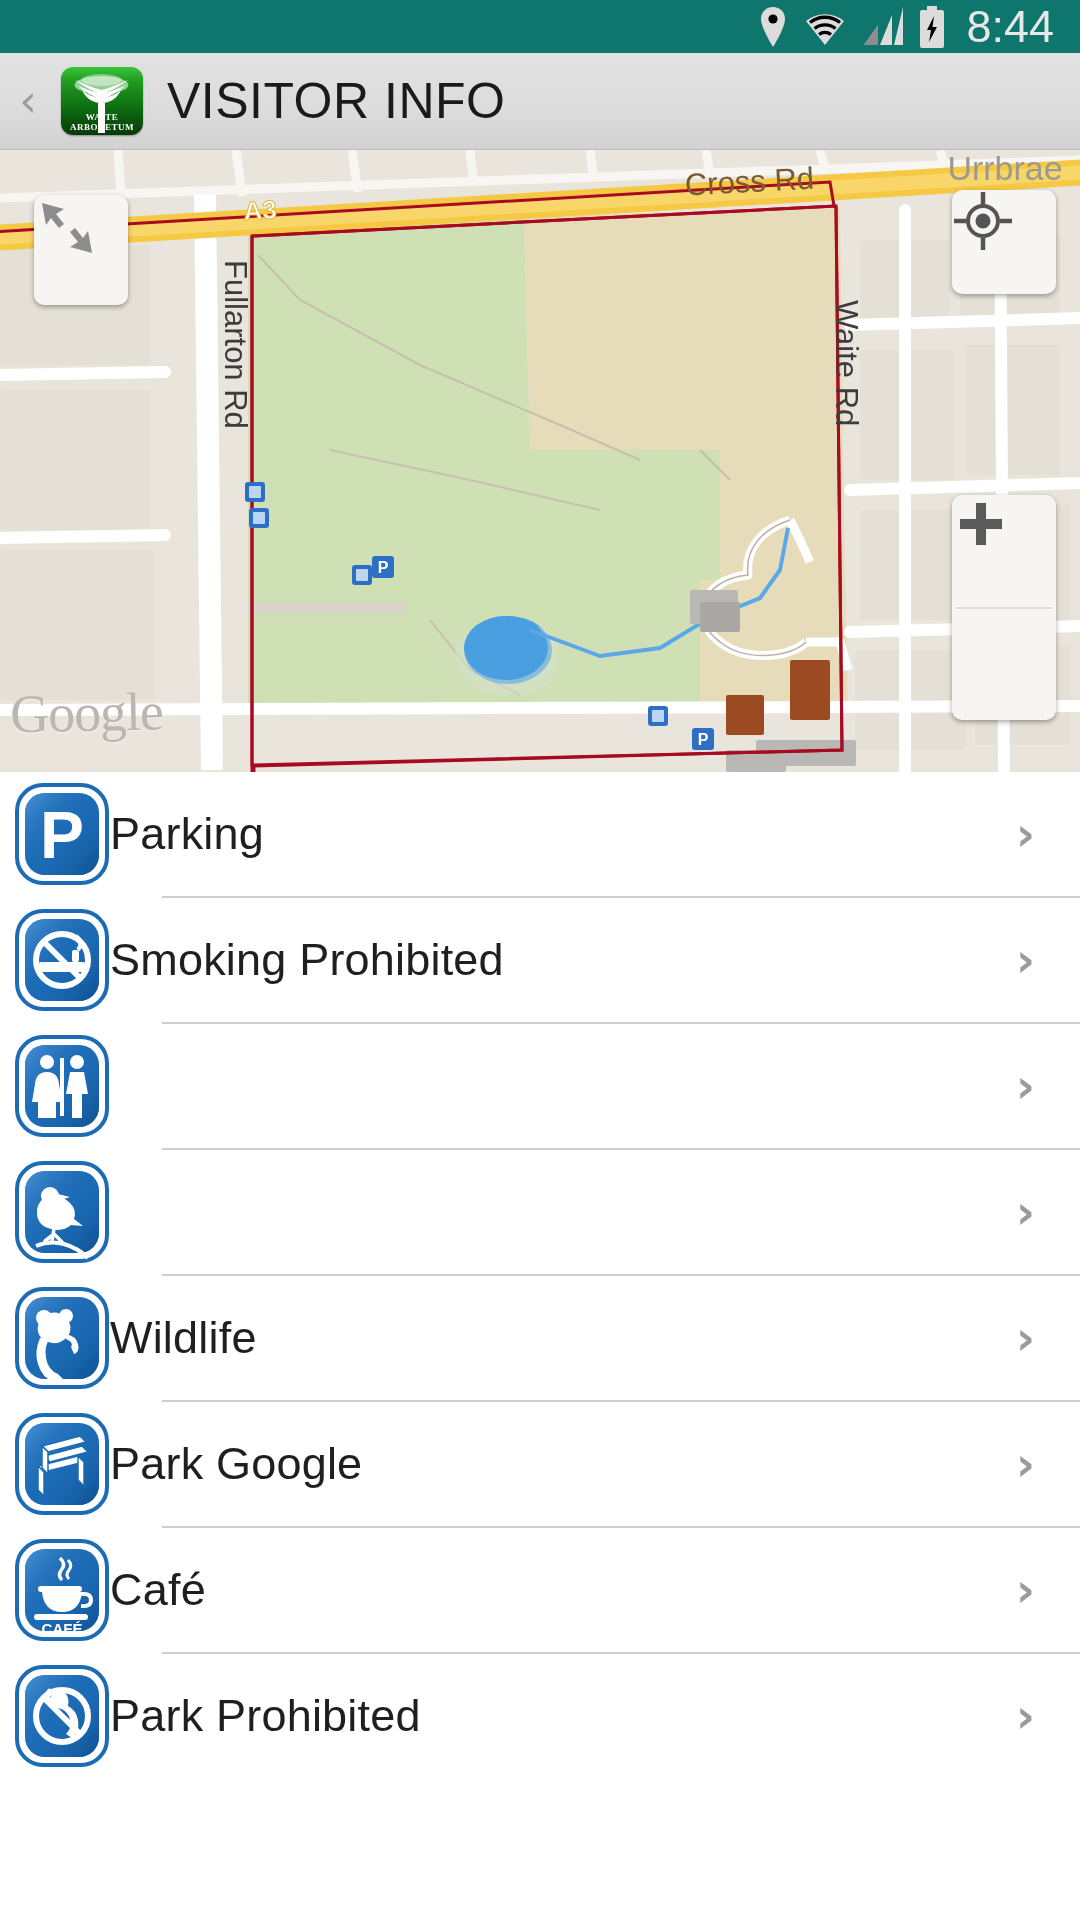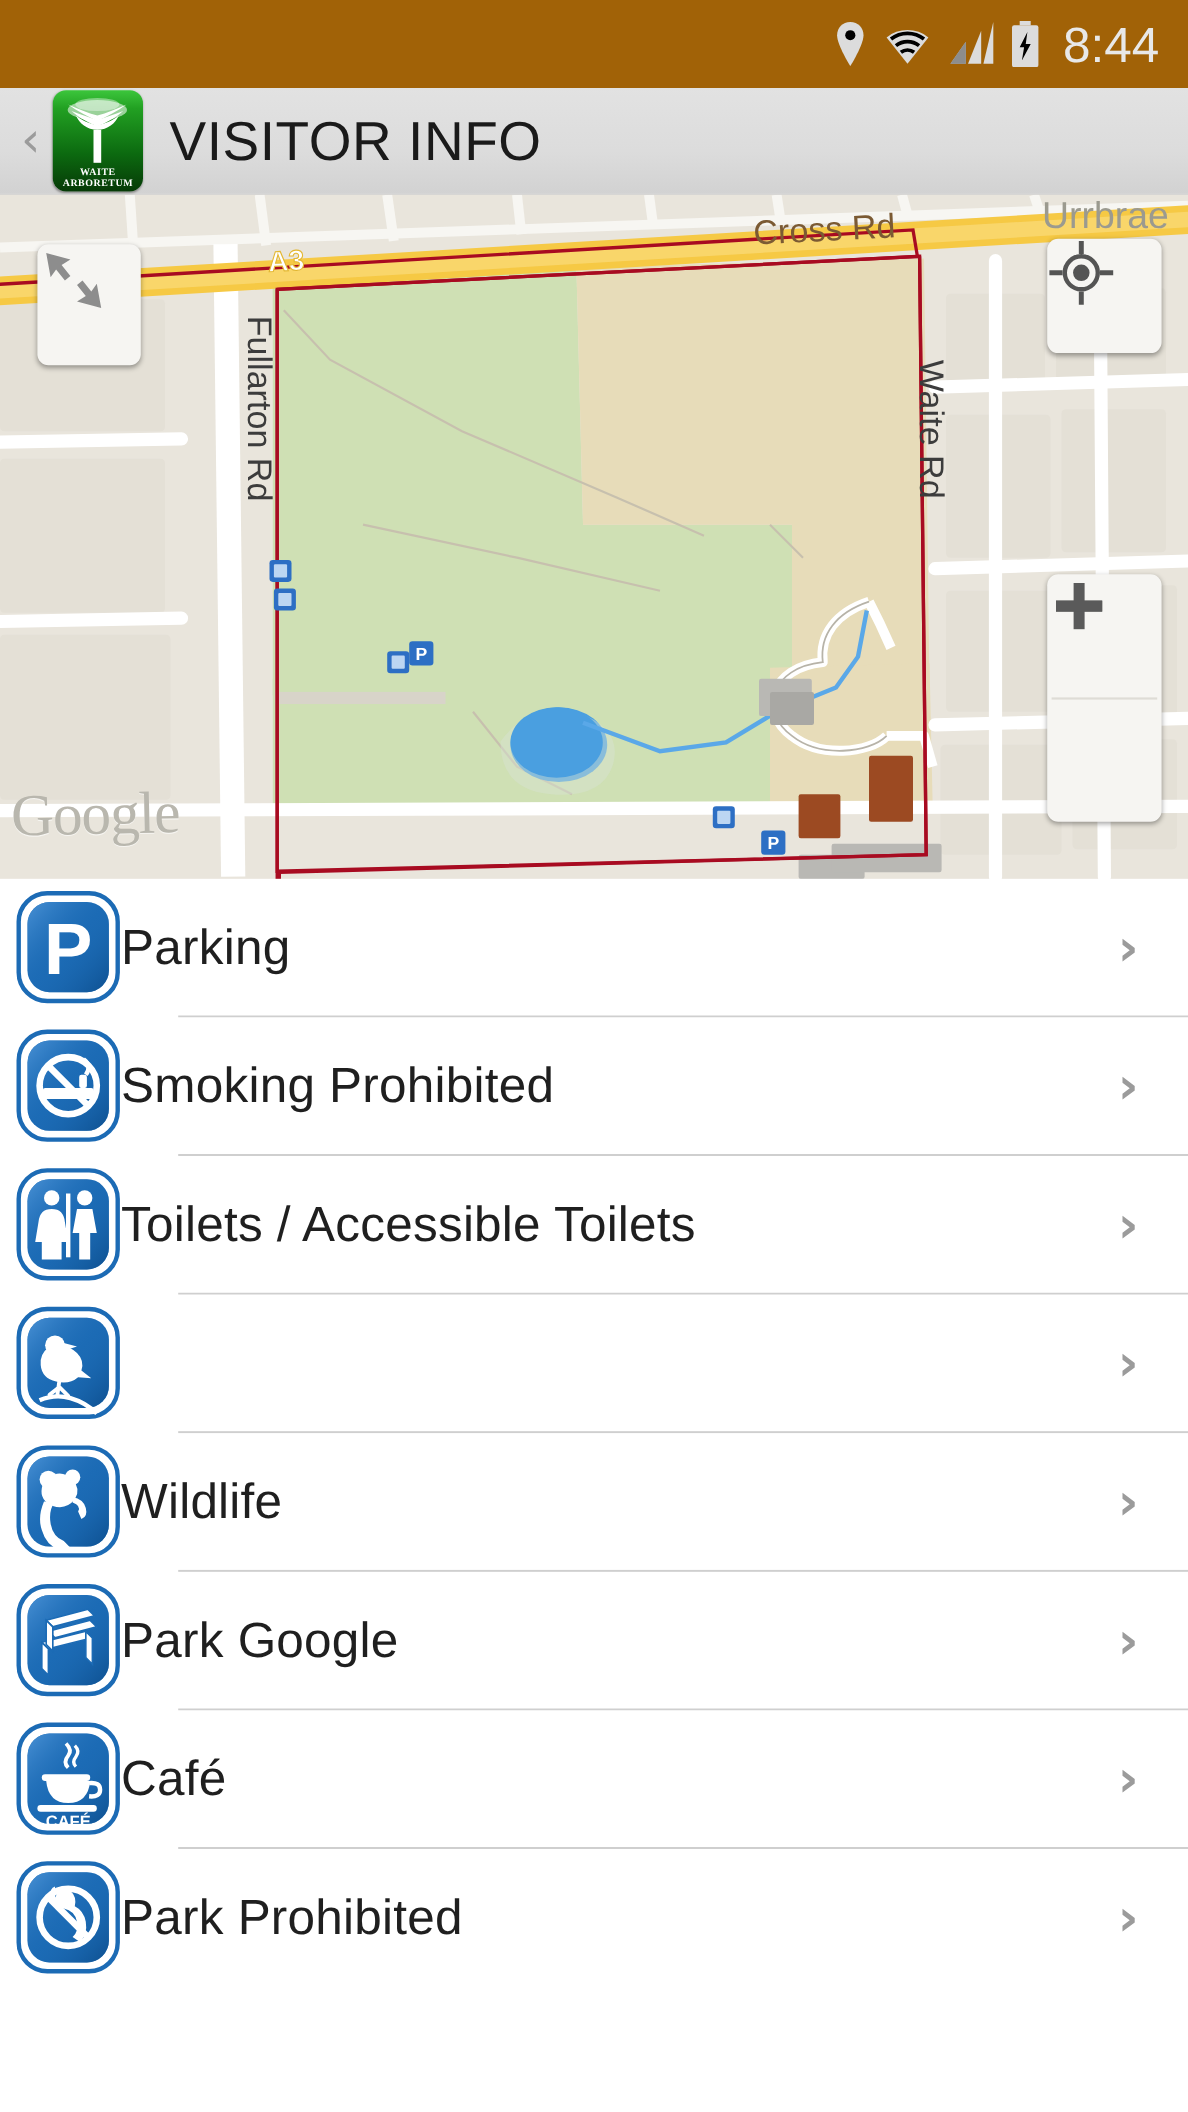--- a/index.html
+++ b/index.html
@@ -6,21 +6,21 @@
   html,body{
     width:1080px; height:1920px;
     background:#fff;
     font-family:"Liberation Sans", sans-serif;
     overflow:hidden;
   }
   .phone{ position:relative; width:1080px; height:1920px; overflow:hidden; background:#fff; }
 
   
   .statusbar{
-    position:relative; height:80px; background:#a16207;
+    position:relative; height:53px; background:#0f766e;
     display:flex; align-items:center; justify-content:flex-end;
     padding-right:26px; gap:14px;
   }
   .sb-icon{ display:flex; align-items:center; }
   .sb-time{
     color:#e8e8e8; font-size:45px; letter-spacing:0px;
     font-family:"Liberation Sans", sans-serif; margin-left:6px; line-height:1;
   }
 
   
@@ -30,24 +30,25 @@
     border-bottom:1px solid #bdbdbd;
     display:flex; align-items:center;
   }
   .back-chevron{
     width:40px; margin-left:8px; color:#9b9b9b;
     font-size:44px; line-height:1; font-weight:400;
     display:flex; align-items:center; justify-content:center;
     font-family:"DejaVu Sans", sans-serif;
   }
   .app-logo{
-    width:82px; height:92px; border-radius:12px;
+    width:82px; height:68px; border-radius:12px;
     background:linear-gradient(#3cc63c 0%, #22a022 18%, #0c6b10 62%, #063a07 100%);
     position:relative; overflow:hidden; flex:0 0 auto;
     box-shadow:0 1px 2px rgba(0,0,0,.35);
+    margin-left:13px;
   }
   .app-logo .tree{
     position:absolute; left:50%; top:6px; transform:translateX(-50%);
   }
   .app-logo .lg-txt{
     position:absolute; left:0; right:0; bottom:3px; text-align:center;
     color:#fff; font-size:9px; line-height:10px; letter-spacing:.5px;
     font-family:"Liberation Serif", serif; font-weight:700;
   }
   .ab-title{
@@ -409,21 +410,20 @@
             </defs>
           <g fill="#ffffff">
             <circle cx="33" cy="28" r="7"></circle>
             <path d="M33 38 q-11 0 -12 12 l-3 18 h6 l0 16 h18 l0 -16 h6 l-3 -18 q-1 -12 -12 -12z"></path>
             <rect x="46" y="24" width="4" height="58"></rect>
             <circle cx="63" cy="28" r="7"></circle>
             <path d="M56 38 h14 l4 22 h-6 l0 24 h-10 l0 -24 h-6z"></path>
           </g>
         </svg>
       </div>
-      <div class="row-label">Toilets / Accessible Toilets</div>
       <div class="row-arrow">›</div>
     </div>
     <div class="divider"></div>
 
     <div class="row">
       <div class="row-icon">
         <svg width="96" height="104" viewBox="0 0 96 104">
           <rect x="3" y="3" width="90" height="98" rx="26" fill="none" stroke="#1c6bb5" stroke-width="4"></rect>
           <rect x="11" y="11" width="74" height="82" rx="20" fill="#1c6bb5"></rect>
           <rect x="11" y="11" width="74" height="82" rx="20" fill="url(#gD)"></rect>

